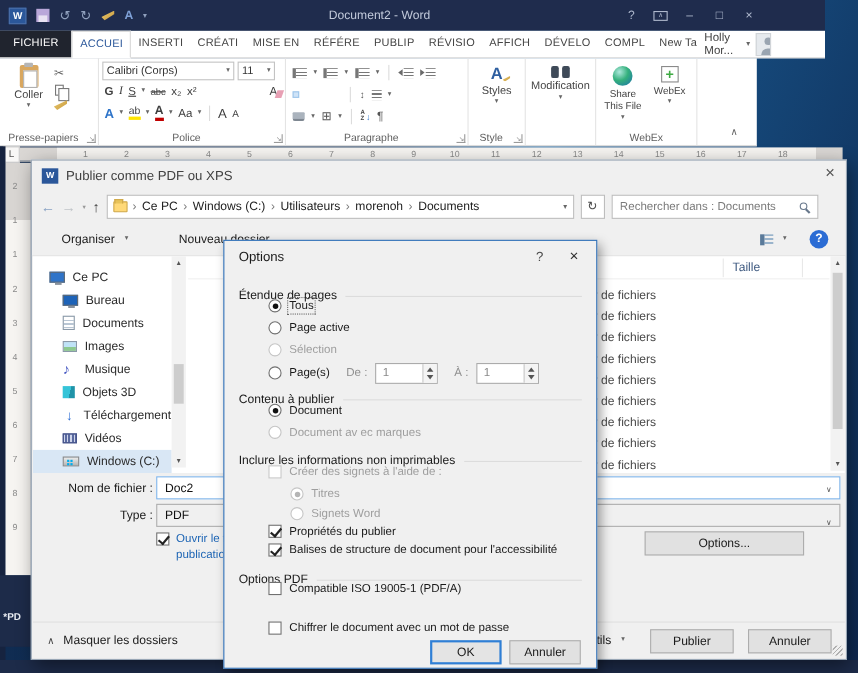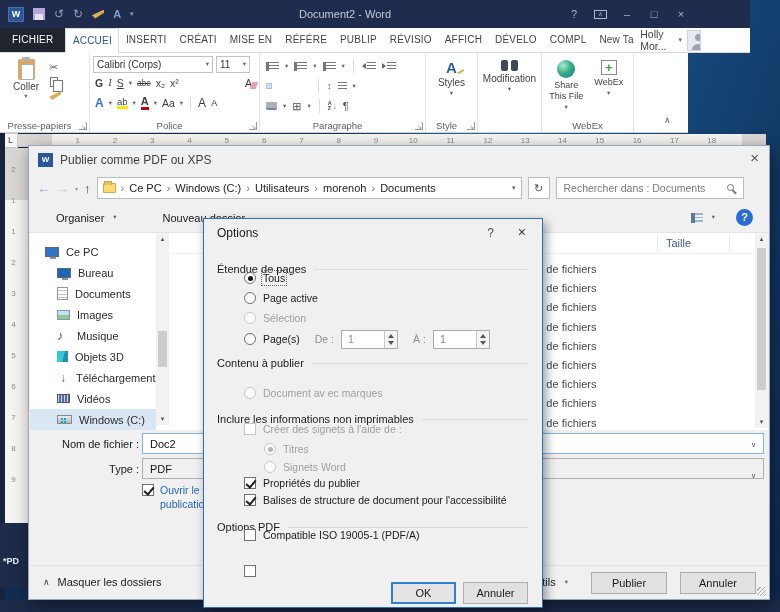--- a/index.html
+++ b/index.html
@@ -633,20 +633,21 @@
     </div>
     <div class="ftype-label">Type :</div>
     <div class="ftype-sel">
       <span>PDF</span>
       <span class="dd-caret">∨</span>
     </div>
     <div class="openafter">
       <span class="cb checked"></span>
       <span class="openafter-lbl">Ouvrir le fichier après publication</span>
     </div>
+    <div class="optbtn">Options...</div>
     <div class="sd-footer">
       <div class="hidefolders">
         <span class="exp-caret">∧</span>
         <span>Masquer les dossiers</span>
       </div>
       <div class="tools">
         <span>Outils</span>
         <span class="caret">▾</span>
       </div>
       <div class="btn publishbtn">Publier</div>
@@ -686,20 +687,24 @@
       <span class="od-sub">À :</span>
       <span class="spin">
         <span>1</span>
         <span class="spinbtns"></span>
       </span>
     </div>
 
     <div class="od-group" style="top:126px">
       <span>Contenu à publier</span>
     </div>
+    <div class="od-row" style="top:145px">
+      <span class="radio checked"></span>
+      <span>Document</span>
+    </div>
     <div class="od-row dis" style="top:165px">
       <span class="radio dis"></span>
       <span>Document av ec marques</span>
     </div>
 
     <div class="od-group" style="top:182px">
       <span>Inclure les informations non imprimables</span>
     </div>
     <div class="od-row dis" style="top:201px">
       <span class="cb dis"></span>
@@ -724,19 +729,20 @@
 
     <div class="od-group" style="top:290px">
       <span>Options PDF</span>
     </div>
     <div class="od-row" style="top:307px">
       <span class="cb"></span>
       <span>Compatible ISO 19005-1 (PDF/A)</span>
     </div>
     <div class="od-row" style="top:343px">
       <span class="cb"></span>
+      <span>Chiffrer le document avec un mot de passe</span>
     </div>
 
     <div class="od-ok">OK</div>
     <div class="od-cancel">Annuler</div>
   </div>
 
 </div>
 
 </body></html>

